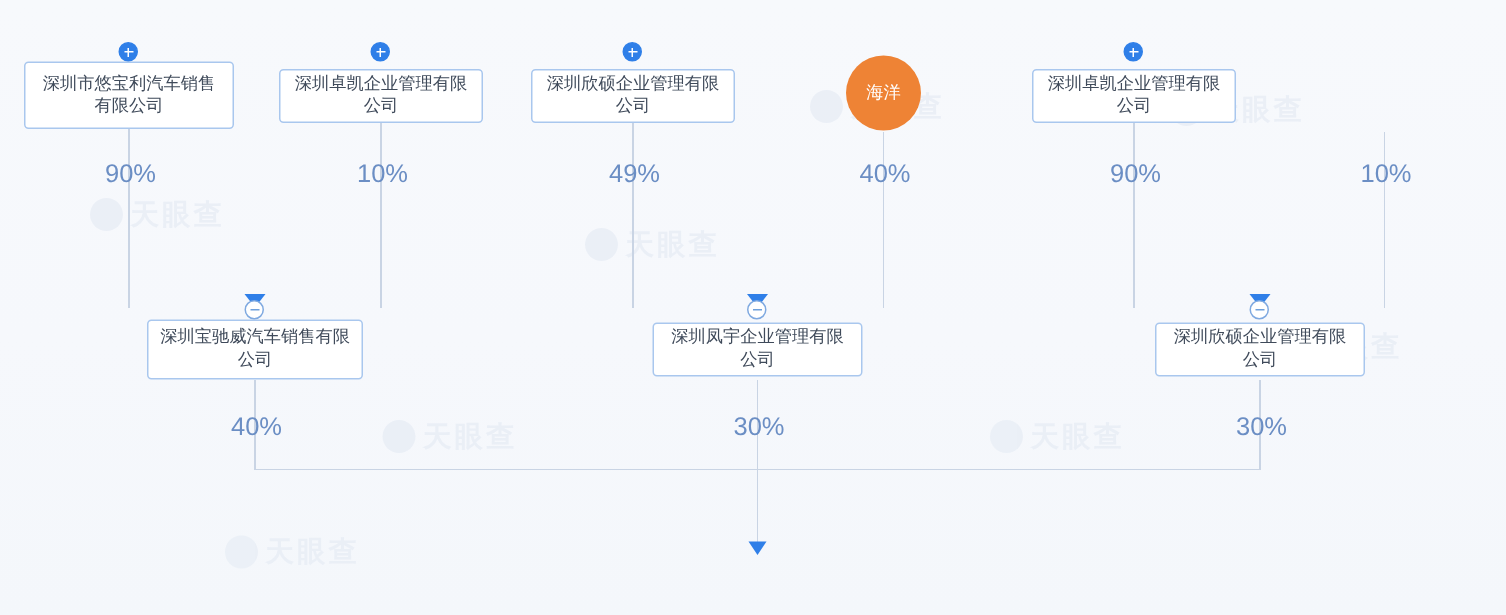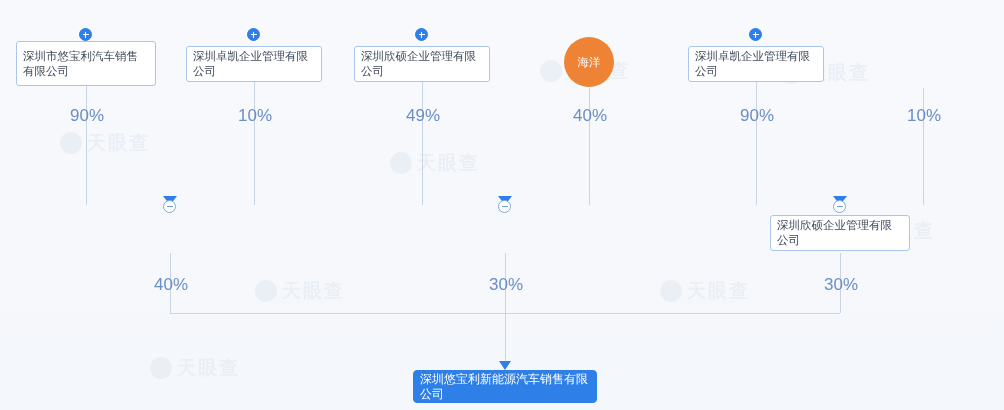--- a/index.html
+++ b/index.html
@@ -55,21 +55,21 @@
   
   .node {
     position: absolute;
     box-sizing: border-box;
     border: 1px solid #a9c7ee;
     border-radius: 3px;
     background: #ffffff;
     color: #3f4a5a;
     font-size: 11.5px;
     line-height: 15px;
-    text-align: left;
+    text-align: center;
     display: flex;
     align-items: center;
     justify-content: center;
     padding: 2px 6px;
     cursor: pointer;
   }
   .node-label { display: block; }
 
   .node.root {
     background: #2f7fe8;
@@ -227,30 +227,33 @@
   <div class="badge plus" style="left:749px; top:28px;"></div>
 
 
   <div class="pct" style="left:70px; top:106px;">90%</div>
   <div class="pct" style="left:238px; top:106px;">10%</div>
   <div class="pct" style="left:406px; top:106px;">49%</div>
   <div class="pct" style="left:573px; top:106px;">40%</div>
   <div class="pct" style="left:740px; top:106px;">90%</div>
   <div class="pct" style="left:907px; top:106px;">10%</div>
 
+  <div class="node" style="left:98px; top:213px; width:144px; height:40px;">
+    <span class="node-label">深圳宝驰威汽车销售有限公司</span>
+  </div>
   <div class="badge minus" style="left:163px; top:200px;"></div>
 
+  <div class="node" style="left:435px; top:215px; width:140px; height:36px;">
+    <span class="node-label">深圳凤宇企业管理有限公司</span>
+  </div>
   <div class="badge minus" style="left:498px; top:200px;"></div>
 
   <div class="node" style="left:770px; top:215px; width:140px; height:36px;">
     <span class="node-label">深圳欣硕企业管理有限公司</span>
   </div>
   <div class="badge minus" style="left:833px; top:200px;"></div>
 
   <div class="pct" style="left:154px; top:275px;">40%</div>
   <div class="pct" style="left:489px; top:275px;">30%</div>
   <div class="pct" style="left:824px; top:275px;">30%</div>
 
-  <div class="node root" style="left:413px; top:370px; width:184px; height:33px;">
-    <span class="node-label">深圳悠宝利新能源汽车销售有限公司</span>
-  </div>
 
 </div>
 
 </body></html>

